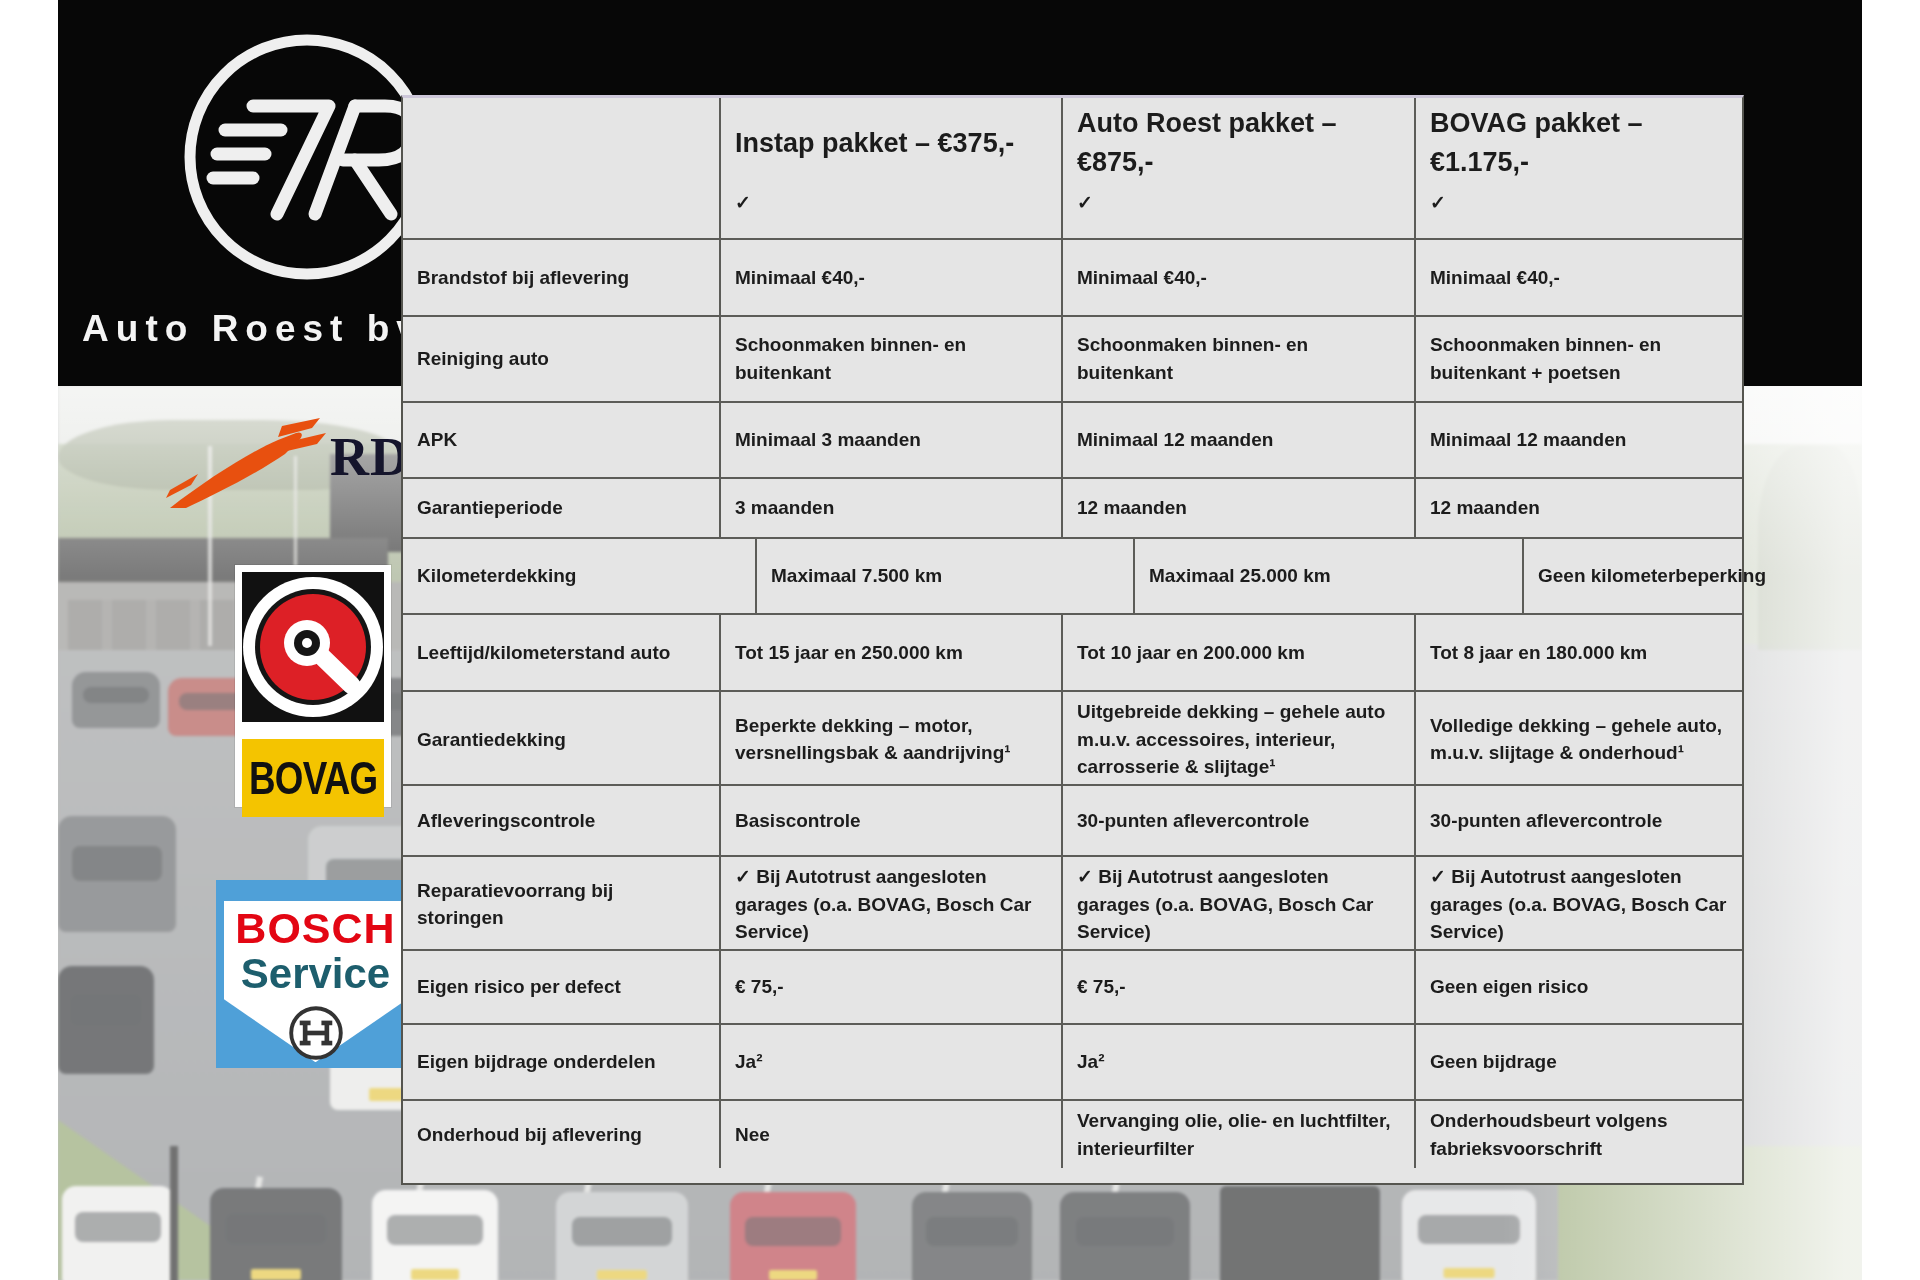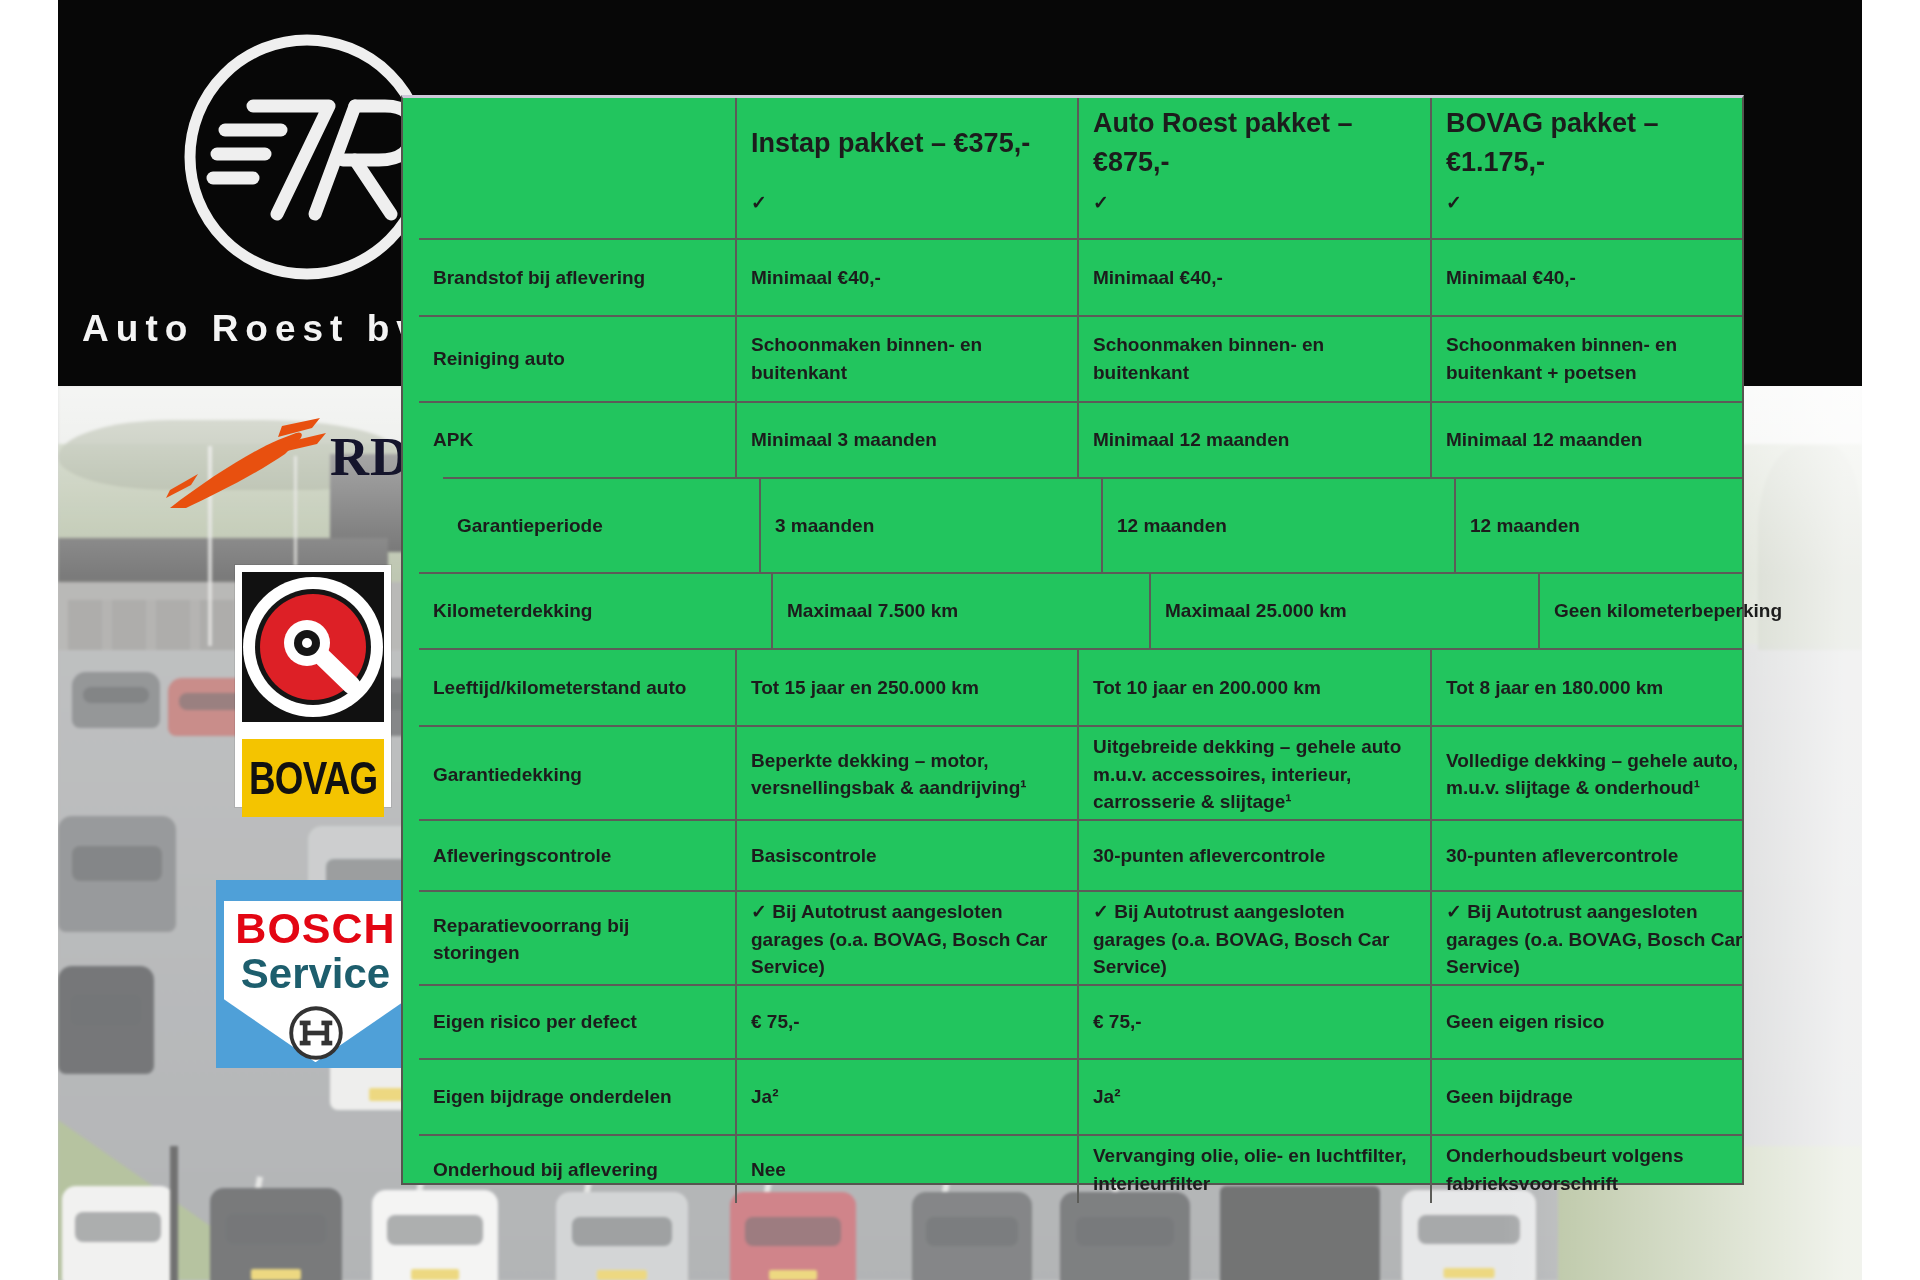--- a/index.html
+++ b/index.html
@@ -40,23 +40,23 @@
   #bovag-word{font-weight:700;font-size:46px;color:#111;transform:scaleX(.8);letter-spacing:-1px;}
   #bosch{position:absolute;left:158px;top:880px;width:199px;height:188px;background:#4fa0d8;}
   #bosch-shield{position:absolute;left:4%;top:11%;width:92%;height:86%;background:#ffffff;
                 clip-path:polygon(0 0,100% 0,100% 61%,50% 100%,0 61%);}
   #bosch-word{position:absolute;left:0;top:24px;width:100%;text-align:center;
               font-weight:700;font-size:43px;color:#e30613;letter-spacing:1px;}
   #bosch-service{position:absolute;left:0;top:70px;width:100%;text-align:center;
               font-weight:700;font-size:42px;color:#1d5e6d;}
   #bosch-symbol{position:absolute;left:50%;top:122px;transform:translateX(-50%);}
   
-  #pkg-table{position:absolute;left:401px;top:95px;width:1343px;height:1090px;background:#22c55e;
+  #pkg-table{position:absolute;left:401px;top:95px;width:1343px;height:1090px;background:#e5e5e5;
              border:2px solid #55554f;border-top:3px solid #cdc7d9;box-sizing:border-box;
-             color:#1c1c1c;z-index:5;padding-left:16px;}
+             color:#1c1c1c;z-index:5;}
   .t-row{display:grid;grid-template-columns:316px 342px 353px 328px;box-sizing:border-box;
          border-top:2px solid #5c5c58;}
   .t-row:first-child{border-top:none;}
   #table-header-row{height:70px;font-size:27px;}
   .t-cell{display:flex;align-items:center;padding:6px 14px;box-sizing:border-box;
           font-weight:700;line-height:1.45;}
   .t-cell:not(:first-child){border-left:2px solid #5c5c58;}
   .t-val,.t-label{font-size:19px;}
   #table-header-row .t-cell{font-size:27px;}
 </style>
@@ -250,21 +250,21 @@
         <div class="t-cell t-val">Schoonmaken binnen- en buitenkant</div>
         <div class="t-cell t-val">Schoonmaken binnen- en buitenkant</div>
         <div class="t-cell t-val">Schoonmaken binnen- en buitenkant + poetsen</div>
       </div>
       <div class="t-row" style="height: 76px;">
         <div class="t-cell t-label">APK</div>
         <div class="t-cell t-val">Minimaal 3 maanden</div>
         <div class="t-cell t-val">Minimaal 12 maanden</div>
         <div class="t-cell t-val">Minimaal 12 maanden</div>
       </div>
-      <div class="t-row" style="height: 95px; margin-left: 24px;">
+      <div class="t-row" style="height: 60px;">
         <div class="t-cell t-label">Garantieperiode</div>
         <div class="t-cell t-val">3 maanden</div>
         <div class="t-cell t-val">12 maanden</div>
         <div class="t-cell t-val">12 maanden</div>
       </div>
       <div class="t-row" style="height: 76px; gap: 36px;">
         <div class="t-cell t-label">Kilometerdekking</div>
         <div class="t-cell t-val">Maximaal 7.500 km</div>
         <div class="t-cell t-val">Maximaal 25.000 km</div>
         <div class="t-cell t-val">Geen kilometerbeperking</div>

